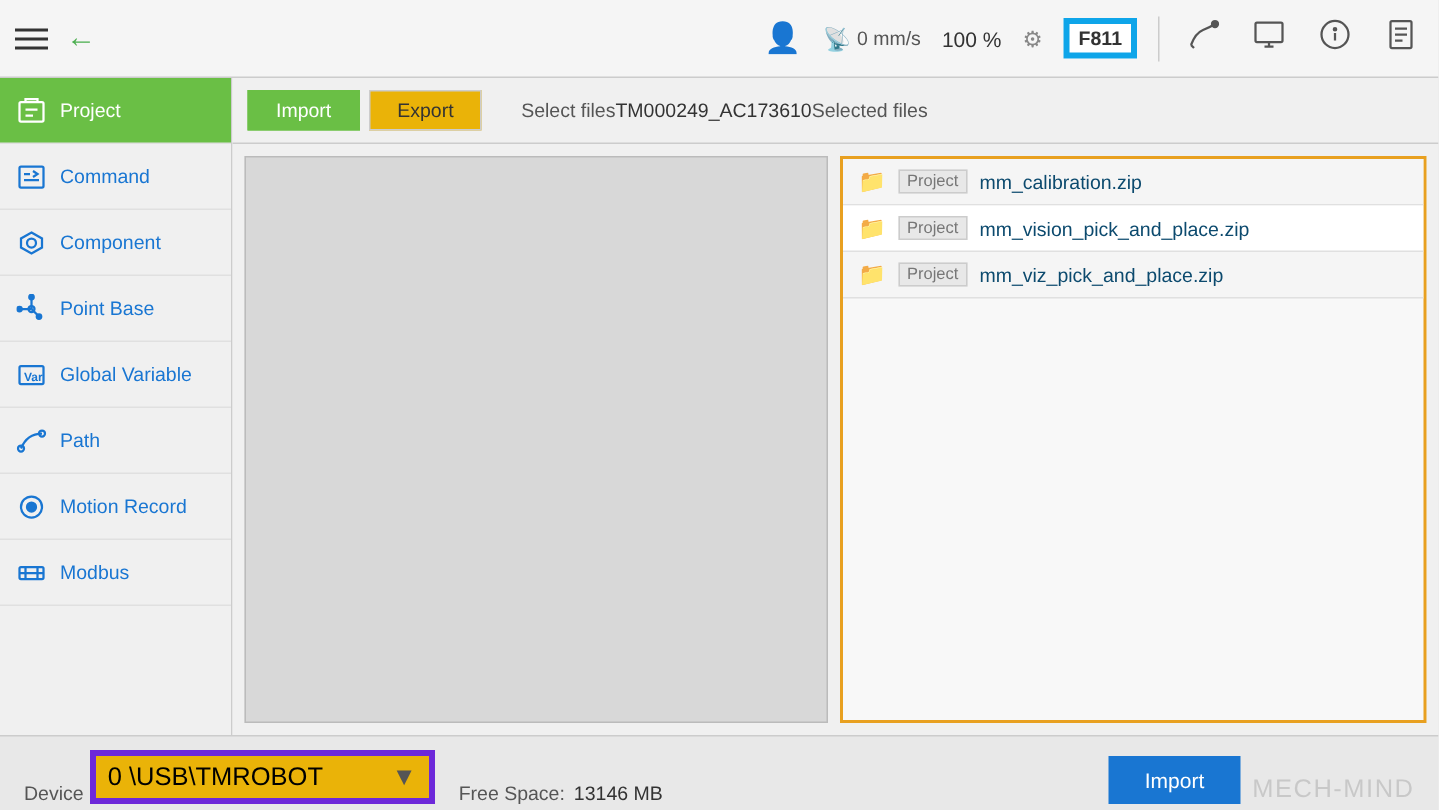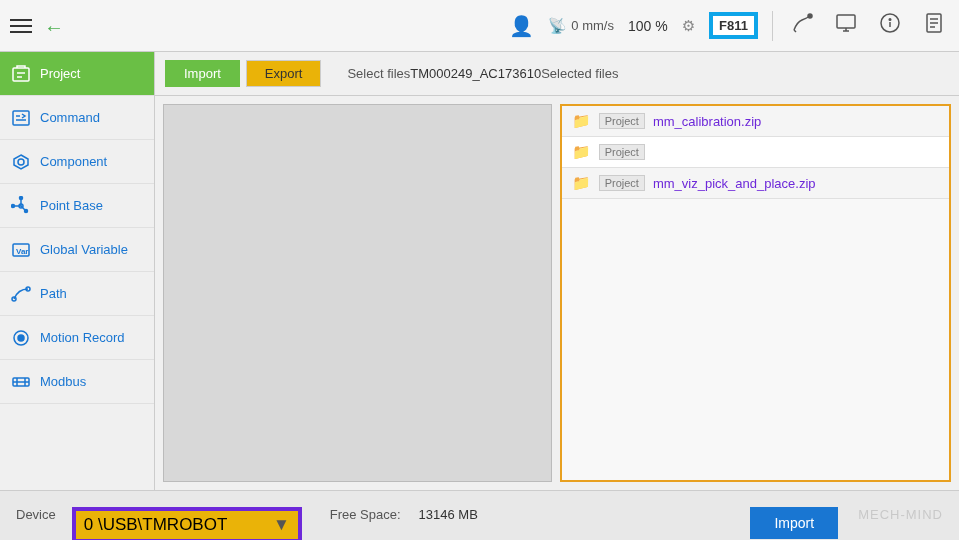--- a/index.html
+++ b/index.html
@@ -163,31 +163,30 @@
       font-size: 11px;
       color: #777;
       background: #e8e8e8;
       padding: 1px 5px;
       border: 1px solid #ccc;
       flex-shrink: 0;
     }
     .file-folder-icon {
       color: #888; font-size: 15px; flex-shrink: 0;
     }
-    .file-name { color: #6d28d9; text-align: center; }
+    .file-name { color: #0c4a6e; text-align: center; }
 
     
     .bottom-bar {
       display: flex;
-      align-items: flex-start;
+      align-items: flex-end;
       background: #e8e8e8;
       border-top: 1px solid #ccc;
       height: 50px;
-      padding: 16px 16px;
-      gap: 12px;
+      padding: 4px 16px;
     }
     .device-label { color: #555; font-size: 13px; margin-right: 4px; }
     .device-select {
       display: flex; align-items: center;
       background: #eab308; border: 4px solid #6d28d9;
       padding: 4px 8px;
       width: 230px;
       font-size: 17px;
       cursor: pointer;
       position: relative;
@@ -200,21 +199,21 @@
       background: #1976d2;
       color: white;
       border: none;
       padding: 8px 24px;
       font-size: 14px;
       cursor: pointer;
       font-weight: 500;
     }
     .mech-logo {
       margin-left: 8px;
-      color: #aaa; font-size: 13px; letter-spacing: 1px;
+      color: #aaa; font-size: 17px; letter-spacing: 1px;
       opacity: 0.5;
     }
   </style>
 </head>
 <body>
 
 <div class="top-bar">
   <div class="top-bar-left">
     <div class="hamburger-icon">
       <span></span>
@@ -384,20 +383,21 @@
 
       <div class="selected-panel">
         <div class="file-row">
           <span class="file-folder-icon">📁</span>
           <span class="file-type-badge">Project</span>
           <span class="file-name">mm_calibration.zip</span>
         </div>
         <div class="file-row">
           <span class="file-folder-icon">📁</span>
           <span class="file-type-badge">Project</span>
+          <span class="file-name">mm_vision_pick_and_place.zip</span>
         </div>
         <div class="file-row">
           <span class="file-folder-icon">📁</span>
           <span class="file-type-badge">Project</span>
           <span class="file-name">mm_viz_pick_and_place.zip</span>
         </div>
       </div>
     </div>
 
   </div>

